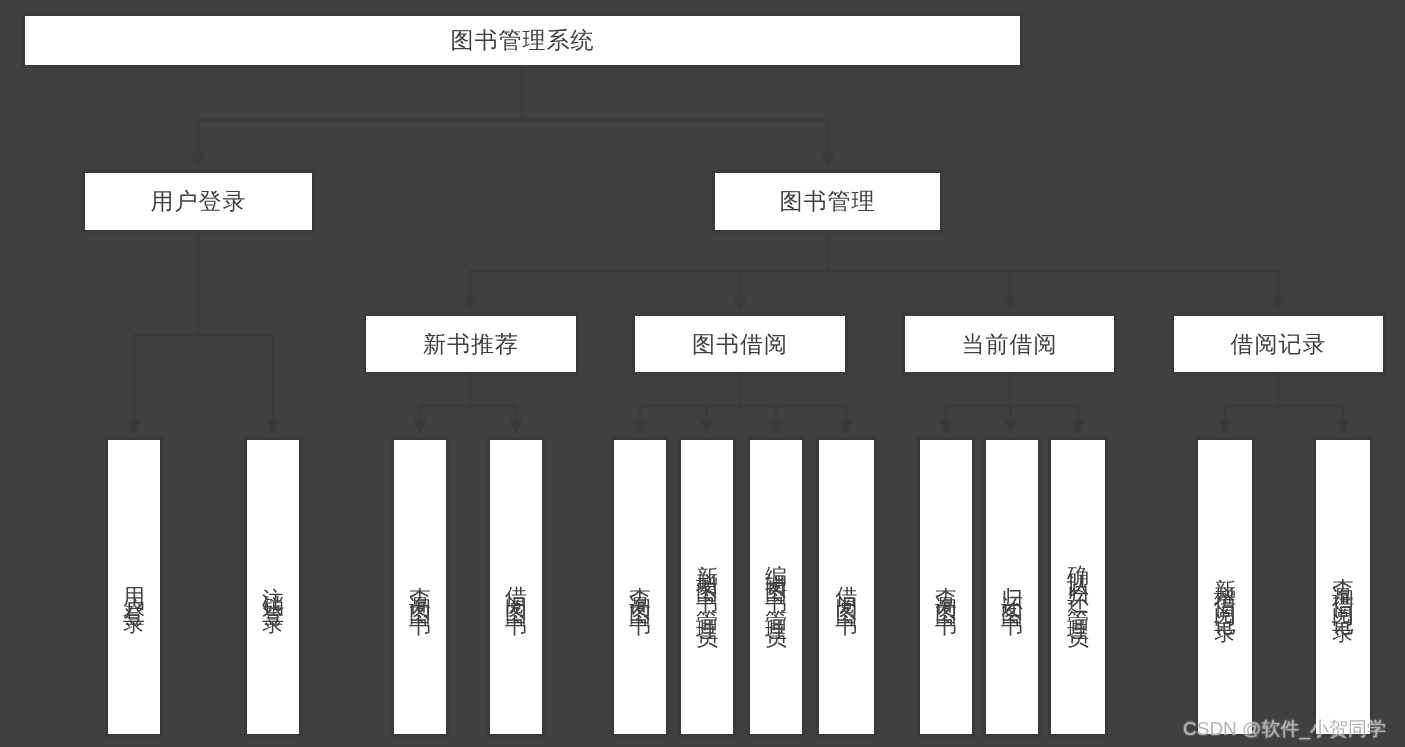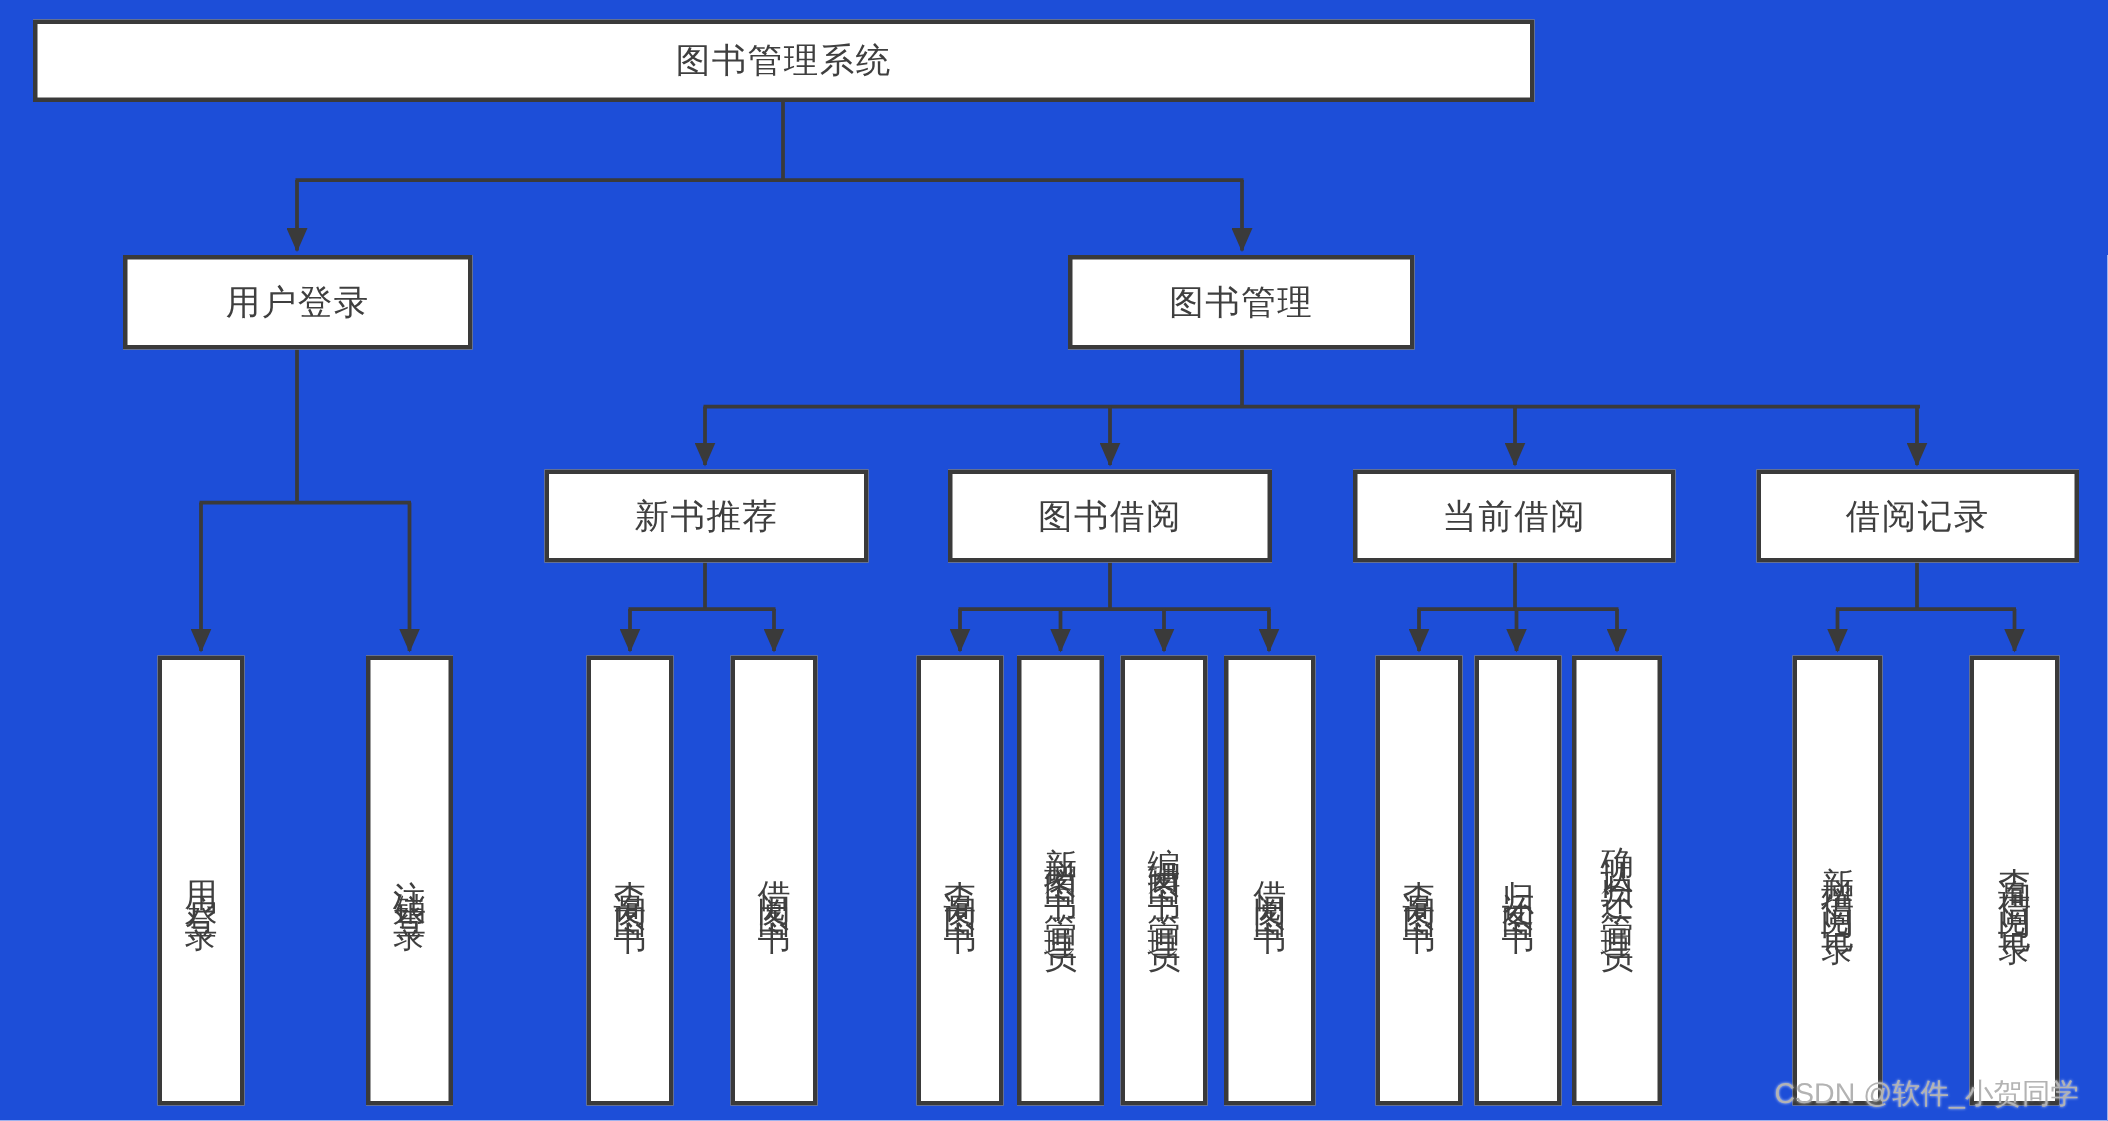--- a/index.html
+++ b/index.html
@@ -1,19 +1,19 @@
 <!DOCTYPE html>
 <html><head>
 <meta charset="utf-8">
 <style>
   html,body{margin:0;padding:0;background:#ffffff;}
   .canvas{
     position:relative;
     width:1405px;height:747px;
-    background:#1d4ed8;
+    background:#404040;
     font-family:"Liberation Sans", sans-serif;
     overflow:hidden;
   }
   .wires{position:absolute;left:0;top:0;width:1405px;height:747px;pointer-events:none;}
   .hbox{
     position:absolute;
     box-sizing:border-box;
     background:#ffffff;
     border:3px solid #3a3a3a;
     display:flex;align-items:center;justify-content:center;

